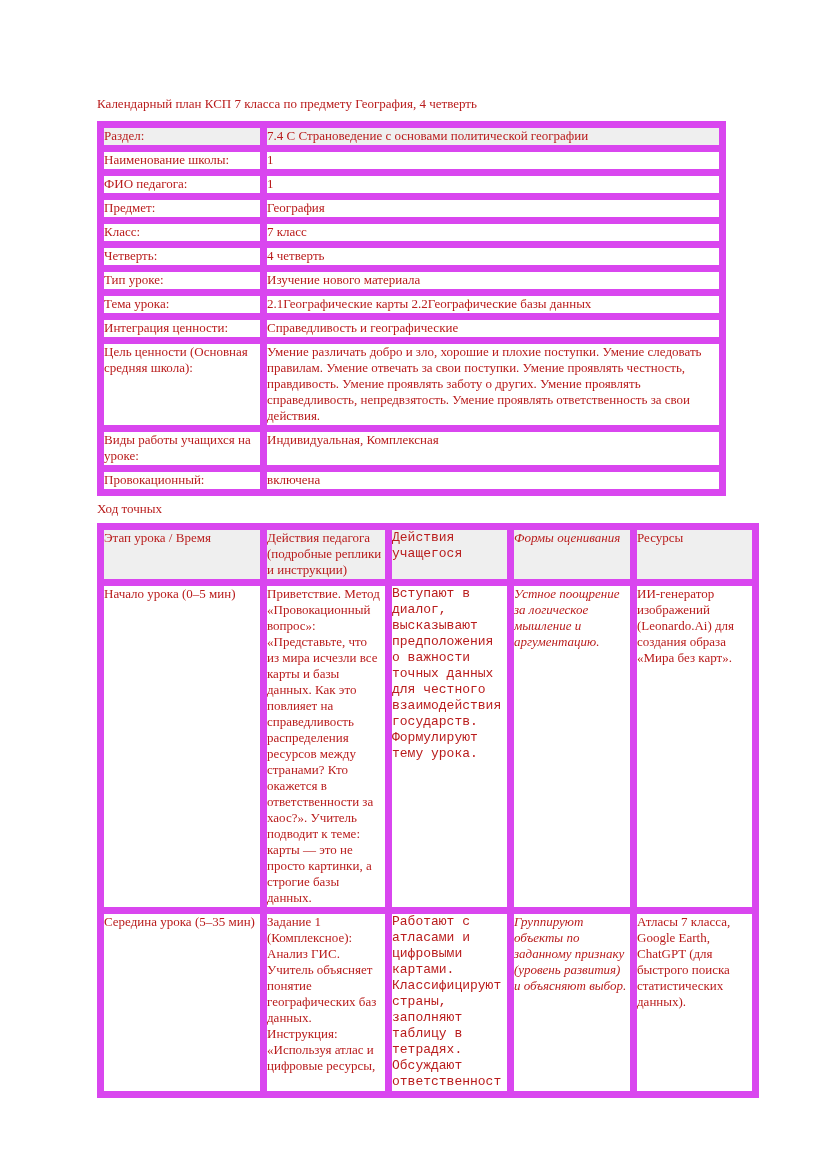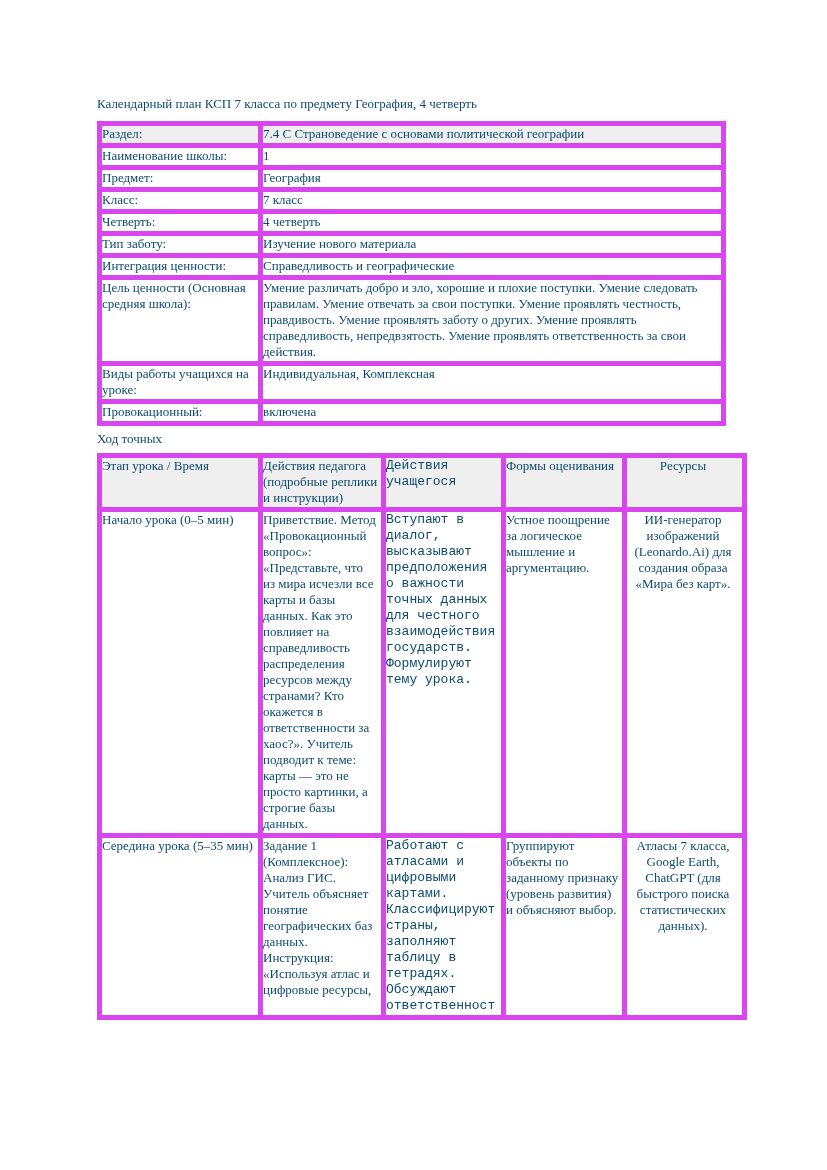--- a/index.html
+++ b/index.html
@@ -7,73 +7,81 @@
     position:relative;
     width:827px;
     height:1170px;
     background:#ffffff;
     box-sizing:border-box;
     padding:96px 0 0 97px;
     overflow:hidden;
     font-family:"Liberation Serif", serif;
     font-size:13px;
     line-height:16px;
-    color:#0c4a6e;
+    color:#b91c1c;
   }
   .doc-title{margin:0 0 9px 0;}
   table{border-collapse:collapse;table-layout:fixed;width:629px;}
   td{
-    border:5px solid #d946ef;
+    border:7px solid #d946ef;
     vertical-align:top;
     padding:0 3px 1px 0;
     word-wrap:break-word;
     overflow:hidden;
   }
   tr.shaded td{background:#efefef;}
   .info-table .label{width:153px;}
   .section-heading{margin:5px 0 6px 0;}
   .lesson-table .c1{width:153px;}
   .lesson-table .c2{width:115px;}
   .lesson-table .c3{width:112px;font-family:Liberation Mono, monospace;}
-  .lesson-table .c4{width:113px;}
-  .lesson-table .c5{width:112px;text-align:center;}
+  .lesson-table .c4{width:113px;font-style:italic;}
+  .lesson-table .c5{width:112px;}
   .clip{max-height:176px;overflow:hidden;}
 </style>
 </head>
 <body>
 
 <div class="page">
 
   <div class="doc-title">Календарный план КСП 7 класса по предмету География, 4 четверть</div>
 
   <table class="info-table">
     <tbody>
         <tr class="shaded">
       <td class="label">Раздел:</td>
       <td class="value">7.4 C Страноведение с основами политической географии</td>
     </tr>
     <tr>
       <td class="label">Наименование школы:</td>
       <td class="value">1</td>
     </tr>
     <tr>
+      <td class="label">ФИО педагога:</td>
+      <td class="value">1</td>
+    </tr>
+    <tr>
       <td class="label">Предмет:</td>
       <td class="value">География</td>
     </tr>
     <tr>
       <td class="label">Класс:</td>
       <td class="value">7 класс</td>
     </tr>
     <tr>
       <td class="label">Четверть:</td>
       <td class="value">4 четверть</td>
     </tr>
     <tr>
-      <td class="label">Тип заботу:</td>
+      <td class="label">Тип уроке:</td>
       <td class="value">Изучение нового материала</td>
+    </tr>
+    <tr>
+      <td class="label">Тема урока:</td>
+      <td class="value">2.1Географические карты 2.2Географические базы данных</td>
     </tr>
     <tr>
       <td class="label">Интеграция ценности:</td>
       <td class="value">Справедливость и географические</td>
     </tr>
     <tr>
       <td class="label">Цель ценности (Основная средняя школа):</td>
       <td class="value">Умение различать добро и зло, хорошие и плохие поступки. Умение следовать правилам. Умение отвечать за свои поступки. Умение проявлять честность, правдивость. Умение проявлять заботу о других. Умение проявлять справедливость, непредвзятость. Умение проявлять ответственность за свои действия.</td>
     </tr>
     <tr>

